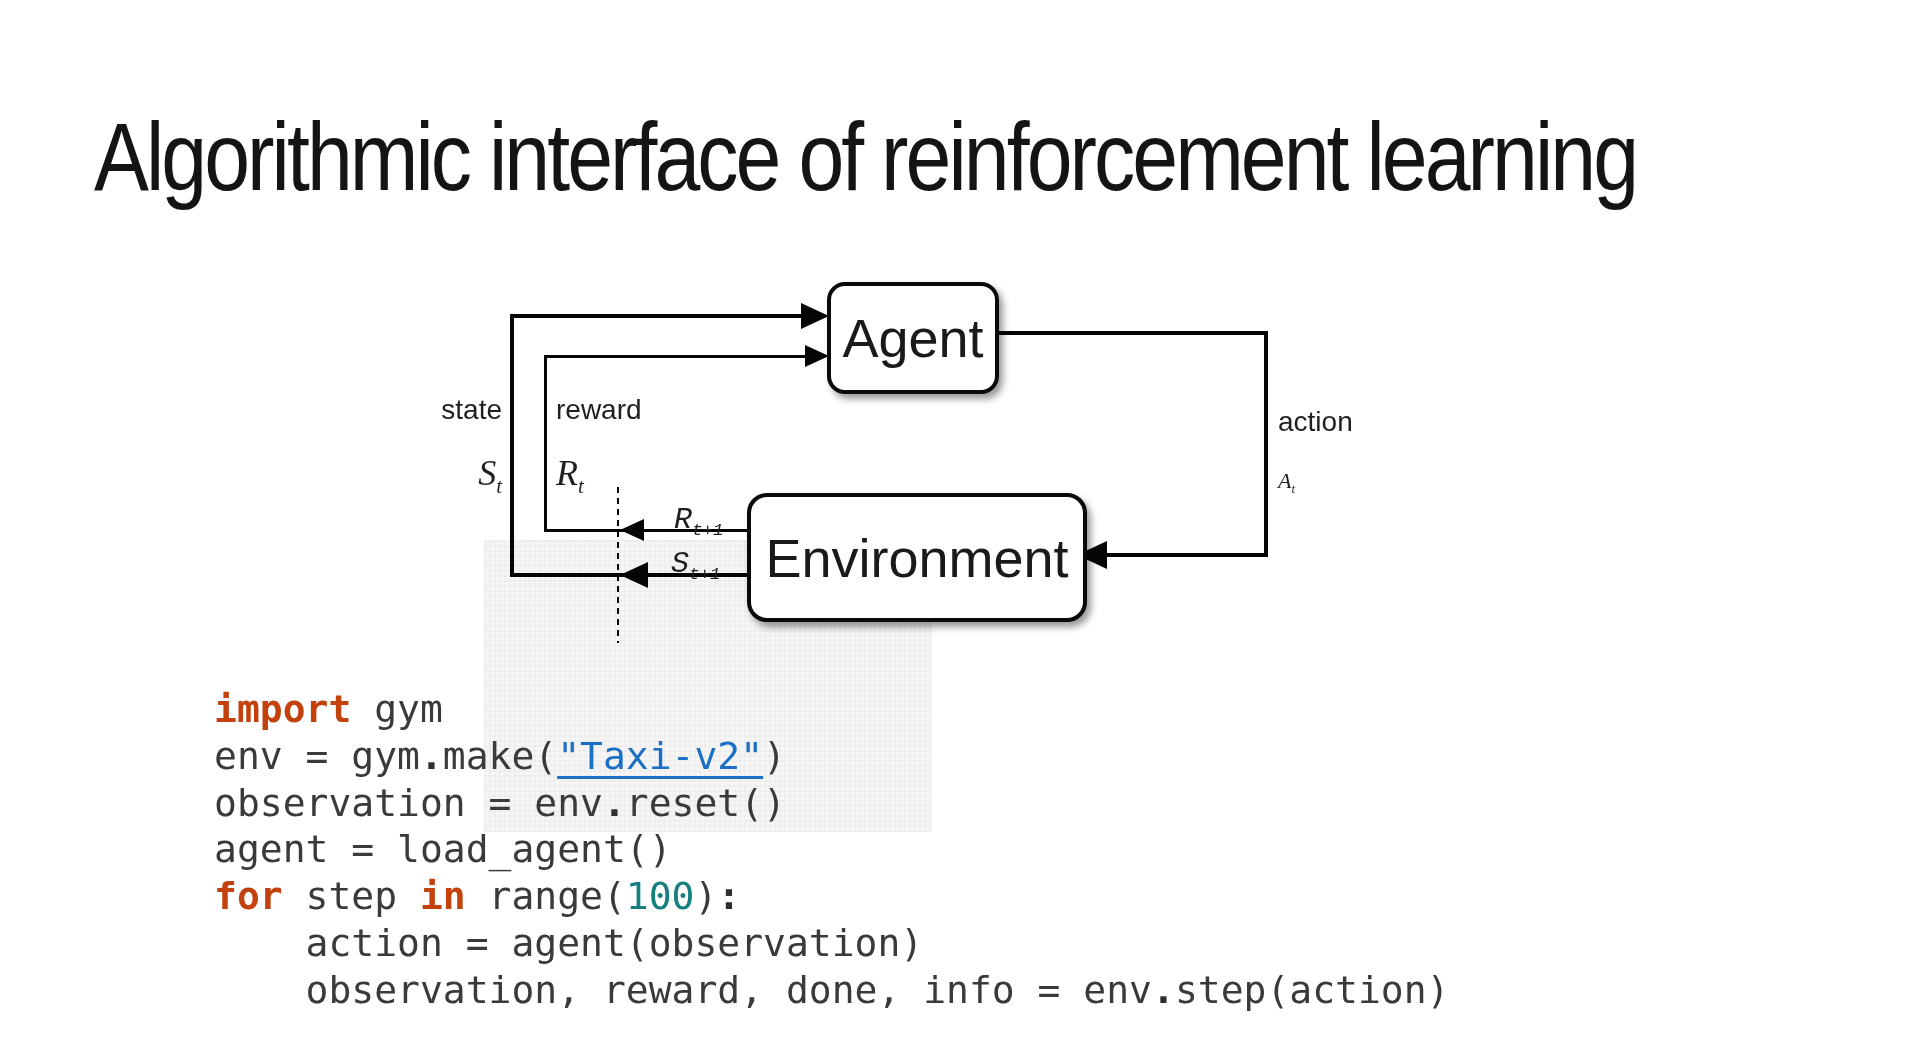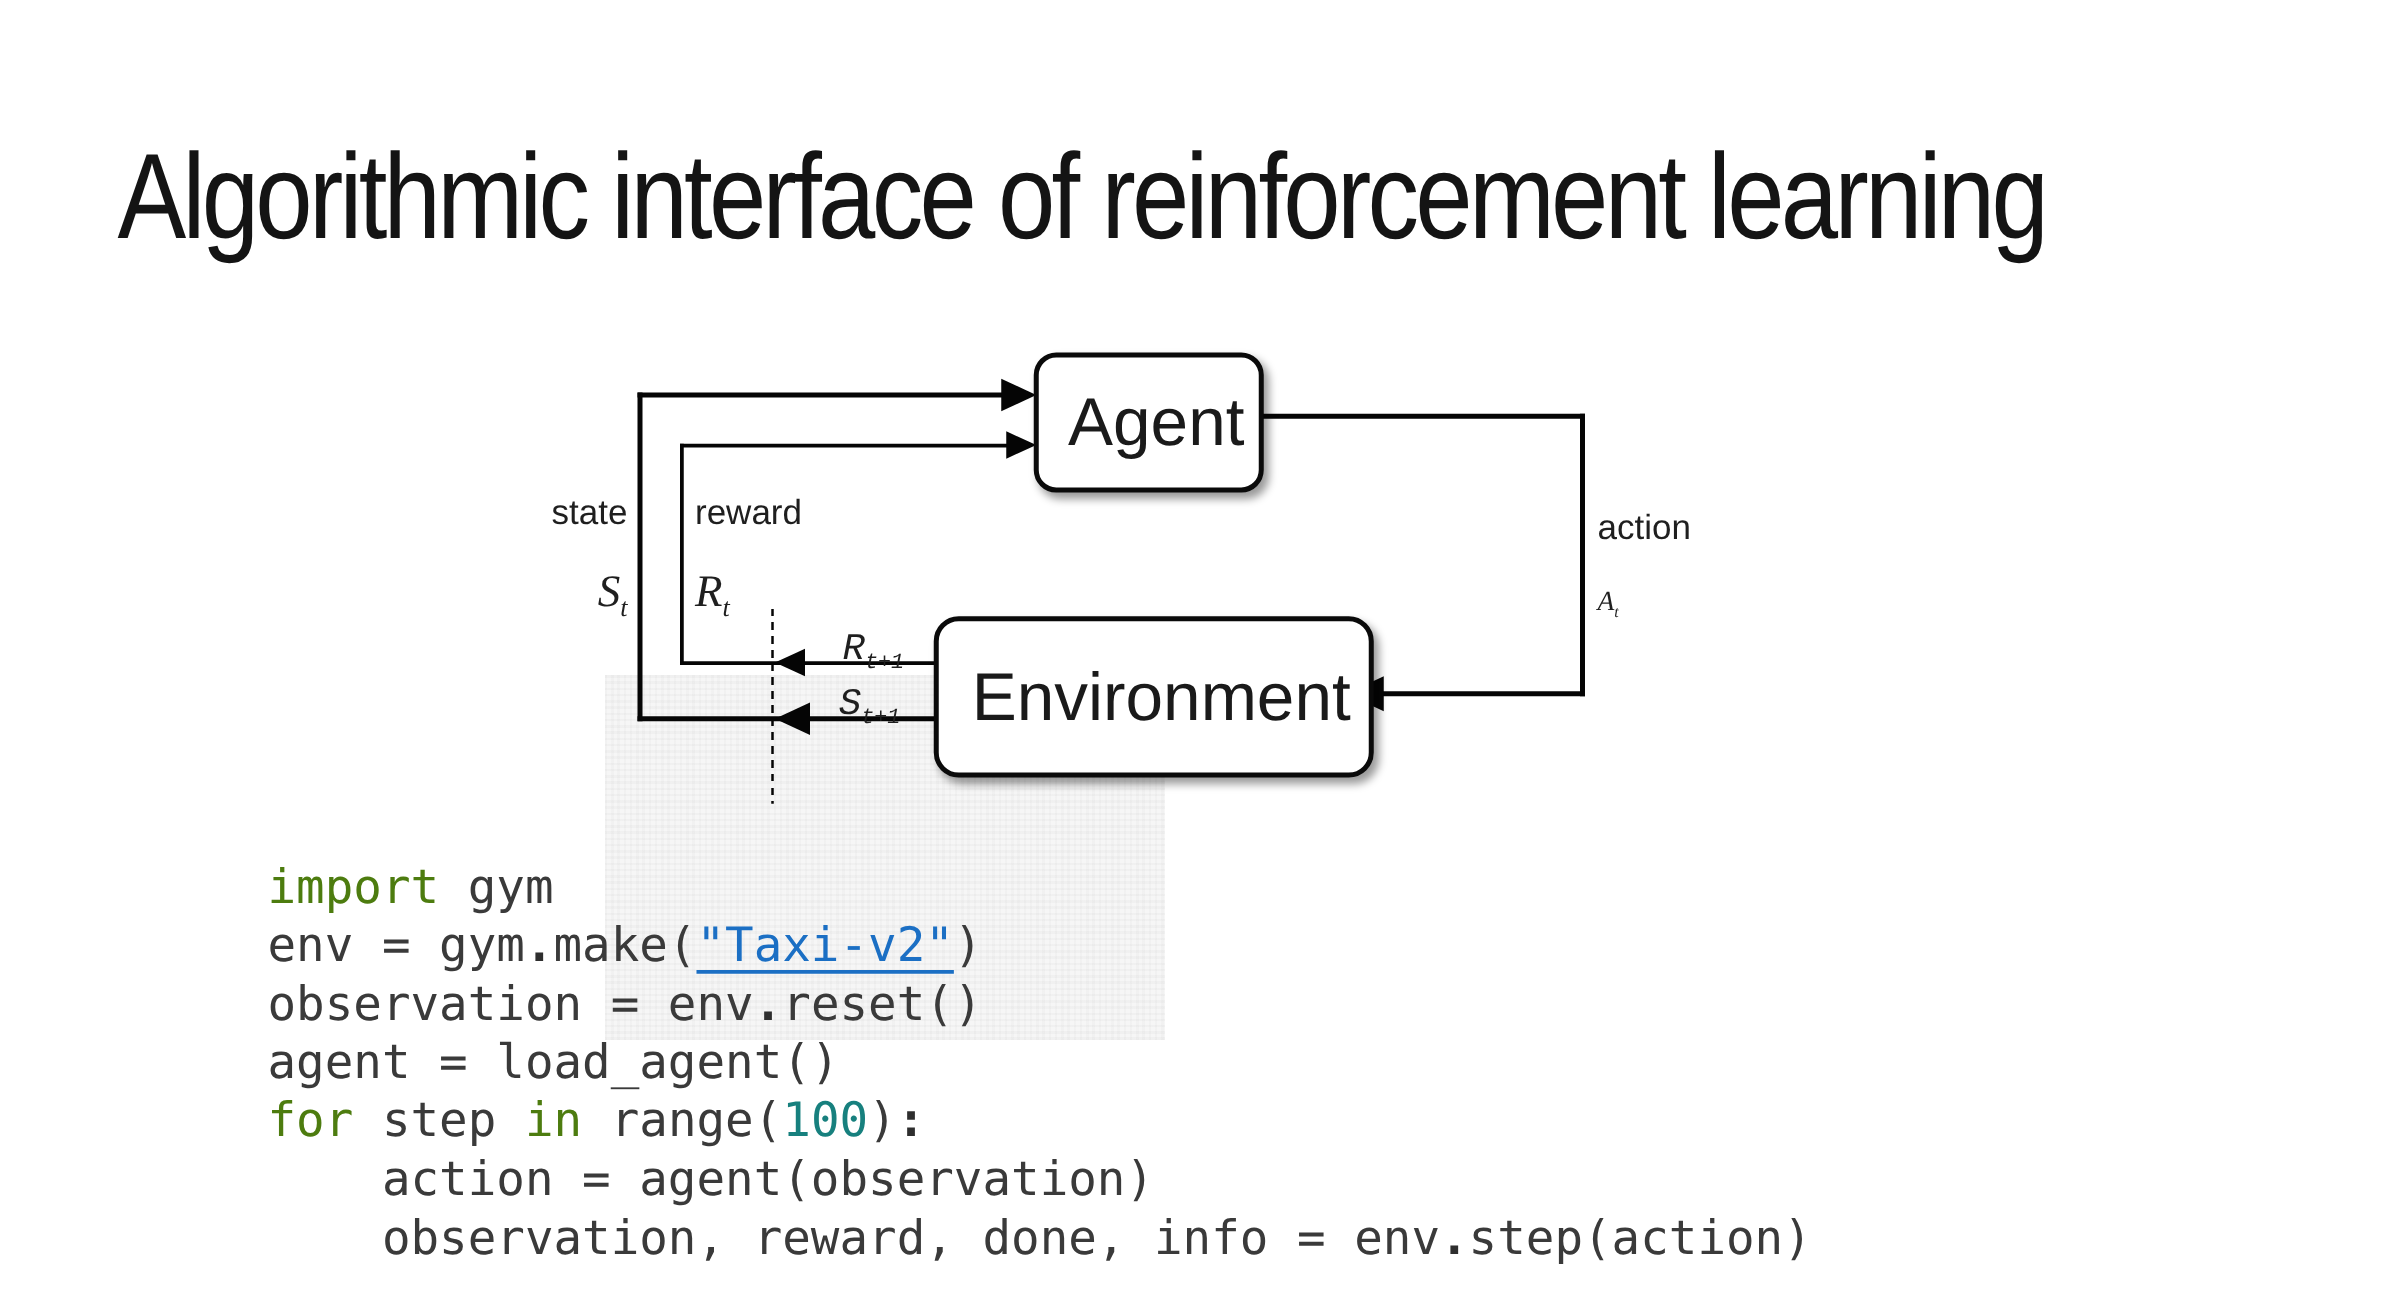--- a/index.html
+++ b/index.html
@@ -35,38 +35,37 @@
   .arrow.right.thin{border-top:11px solid transparent;border-bottom:11px solid transparent;border-left:24px solid #050505;}
   .arrow.left{border-top:13px solid transparent;border-bottom:13px solid transparent;border-right:28px solid #050505;}
   .arrow.left.thin{border-top:11px solid transparent;border-bottom:11px solid transparent;border-right:24px solid #050505;}
   .arrow.left.big{border-top:14px solid transparent;border-bottom:14px solid transparent;border-right:30px solid #050505;}
 
   .node{
     position:absolute;background:#ffffff;border:4px solid #0a0a0a;
     display:flex;align-items:center;justify-content:center;
     font-size:54px;color:#1a1a1a;
     box-shadow:4px 5px 7px rgba(0,0,0,.4);
-    padding-left:12px;
   }
   .node.agent{left:827px;top:282px;width:164px;height:104px;border-radius:18px;}
   .node.environment{left:747px;top:493px;width:332px;height:121px;border-radius:20px;}
 
   .dlabel{position:absolute;font-size:28px;color:#1f1f1f;}
   .dsym{position:absolute;font-family:"Liberation Serif",serif;font-style:italic;color:#1f1f1f;font-size:36px;margin-top:22px;}
   .dsym sub,.dsym-sm sub{font-size:.58em;font-style:italic;}
   .dsym-sm{position:absolute;font-family:Liberation Mono, monospace;font-style:italic;color:#1f1f1f;font-size:30px;margin-top:14px;}
   .col-state{left:400px;width:102px;text-align:right;}
 
   
   .code-block{
     position:absolute;left:214px;top:686px;z-index:3;margin:0;
     font-family:"DejaVu Sans Mono","Liberation Mono",monospace;
     font-size:38px;line-height:46.8px;color:#3a3a3a;white-space:pre;
   }
-  .tok-kw{font-weight:normal;color:#4d7c0f;}
+  .tok-kw{font-weight:bold;color:#c2410c;}
   .tok-op{font-weight:bold;color:#2e2e2e;}
   .tok-str{color:#1b6fc4;text-decoration:underline;text-decoration-thickness:3px;text-underline-offset:7px;cursor:pointer;}
   .tok-num{color:#17807e;}
   .tok-pl{color:#3a3a3a;}
 </style>
 </head>
 <body>
 
 <h1 class="slide-title">Algorithmic interface of reinforcement learning</h1>
 

